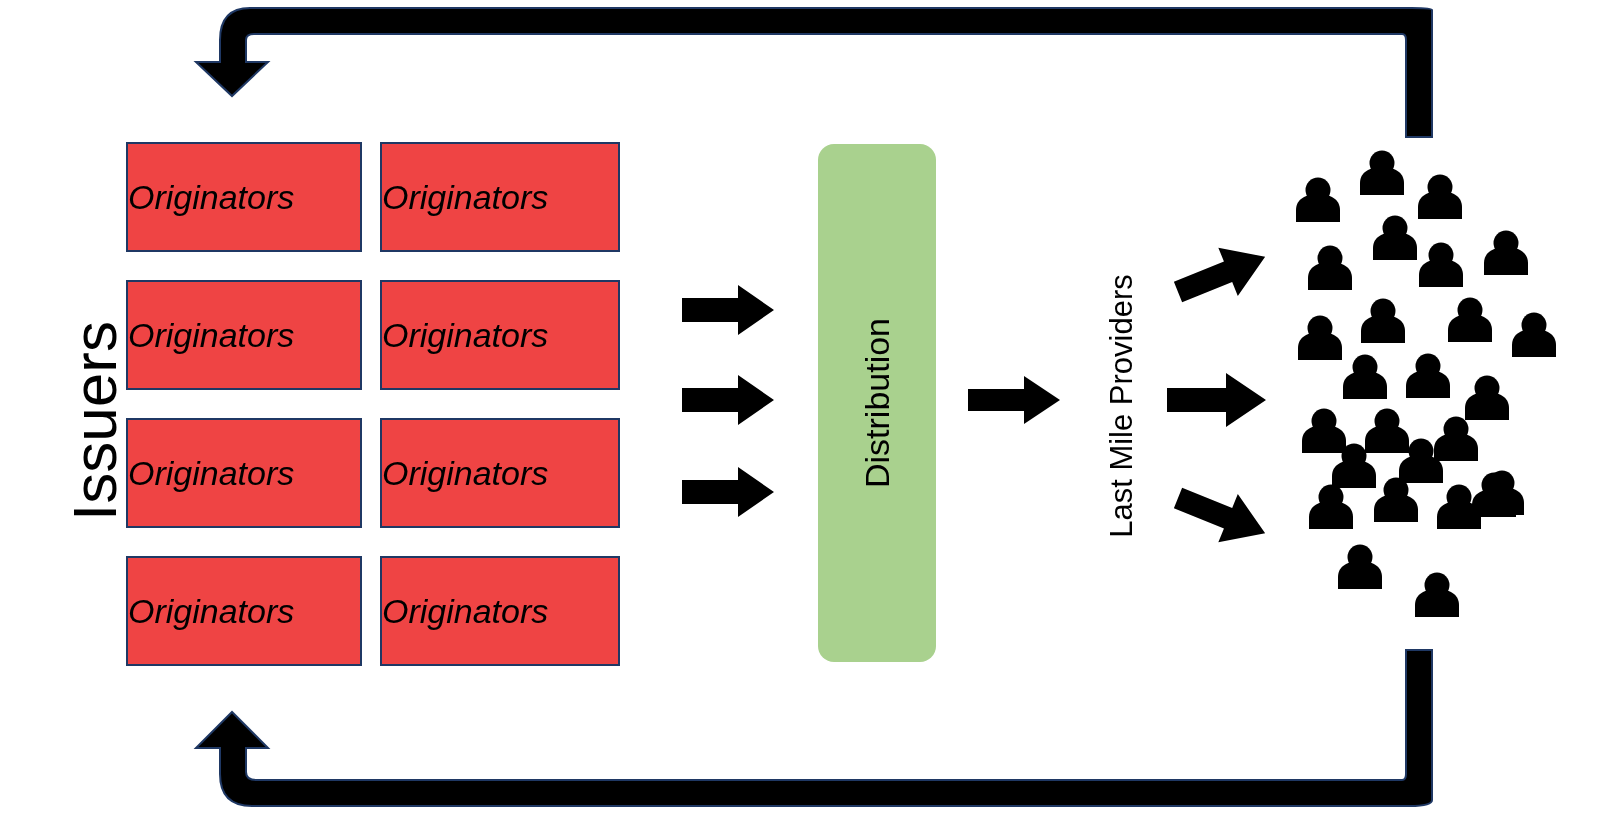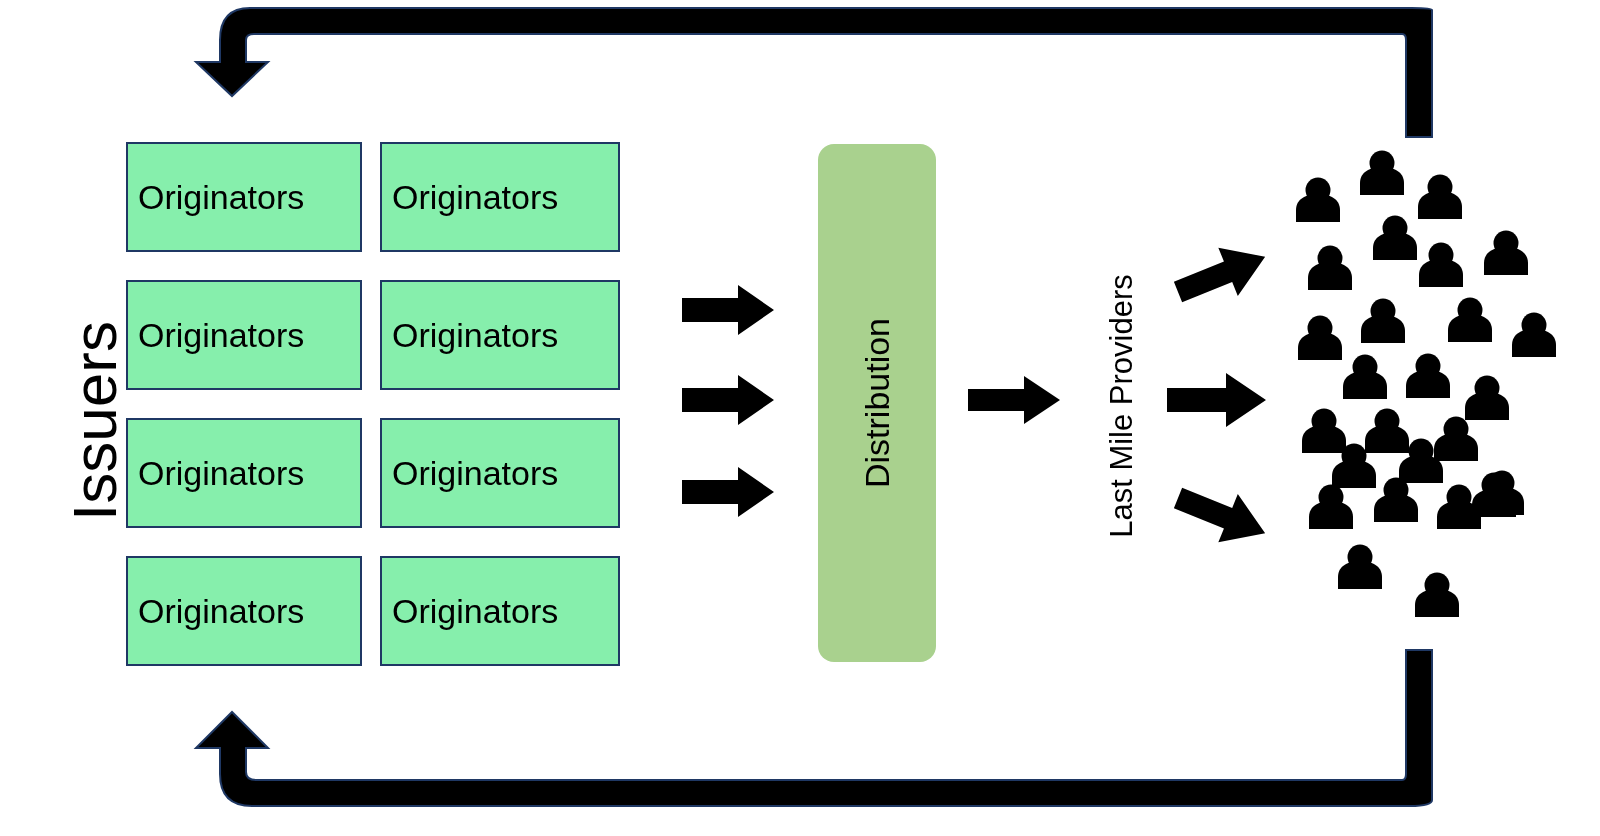--- a/index.html
+++ b/index.html
@@ -27,29 +27,30 @@
     line-height: 1;
     color: #000000;
     transform: rotate(-90deg);
     transform-origin: center center;
     white-space: nowrap;
   }
 
   
   .orig-box {
     position: absolute;
-    background: #86efac;
+    background: #ef4444;
     border: 2px solid #1F3864;
     box-sizing: border-box;
     display: flex;
     align-items: center;
     justify-content: flex-start;
     color: #000000;
     font-size: 34px;
-    padding-left: 10px;
+    padding-left: 0;
+    font-style: italic;
   }
 
   
   .dist-box {
     position: absolute;
     left: 818px;
     top: 144px;
     width: 118px;
     height: 518px;
     background: #A9D18E;

